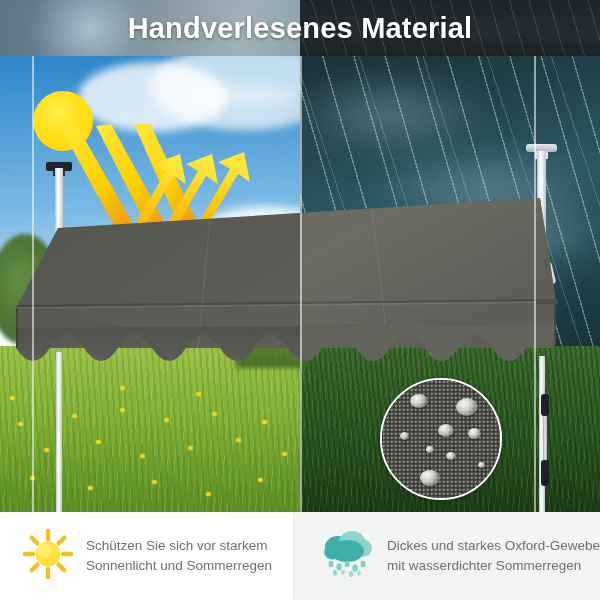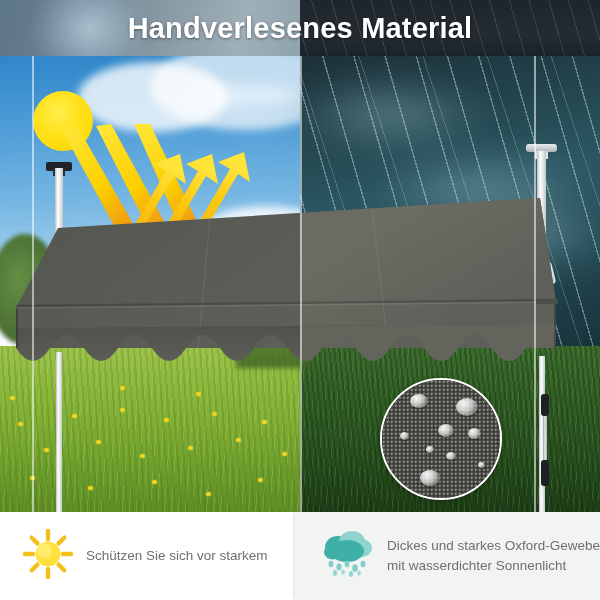--- a/index.html
+++ b/index.html
@@ -348,20 +348,21 @@
             <line x1="36.6" y1="36.6" x2="42.3" y2="42.3"></line>
             <line x1="9.7" y1="42.3" x2="15.4" y2="36.6"></line>
             <line x1="36.6" y1="15.4" x2="42.3" y2="9.7"></line>
           </g>
           <circle cx="26" cy="26" r="12.4" fill="#ffe03c"></circle>
           <circle cx="22.5" cy="22.5" r="7.5" fill="#fff07a" opacity=".75"></circle>
         </svg>
       </div>
       <div class="feat-text">
         <div>Schützen Sie sich vor starkem</div>
+        <div>Sonnenlicht und Sommerregen</div>
       </div>
     </div>
 
     <div class="feat feat-right">
       <div class="feat-ico">
         <svg width="56" height="54" viewBox="0 0 56 54">
           <g>
             <ellipse cx="19" cy="20" rx="13" ry="11" fill="#3fb0a8"></ellipse>
             <ellipse cx="33" cy="15" rx="13" ry="11" fill="#8ed4ce"></ellipse>
             <ellipse cx="43" cy="21" rx="10" ry="9" fill="#8ed4ce"></ellipse>
@@ -376,19 +377,19 @@
             <ellipse cx="44" cy="37" rx="2.4" ry="3.2"></ellipse>
             <ellipse cx="16" cy="46" rx="2.2" ry="2.9" opacity=".8"></ellipse>
             <ellipse cx="32" cy="47" rx="2.2" ry="2.9" opacity=".8"></ellipse>
             <ellipse cx="24" cy="45" rx="1.9" ry="2.5" opacity=".7"></ellipse>
             <ellipse cx="40" cy="46" rx="1.9" ry="2.5" opacity=".7"></ellipse>
           </g>
         </svg>
       </div>
       <div class="feat-text">
         <div>Dickes und starkes Oxford-Gewebe</div>
-        <div>mit wasserdichter Sonnenlicht</div>
+        <div>mit wasserdichter Sommerregen</div>
       </div>
     </div>
   </div>
   <div class="divider"></div>
 
 </div>
 
 </body></html>

